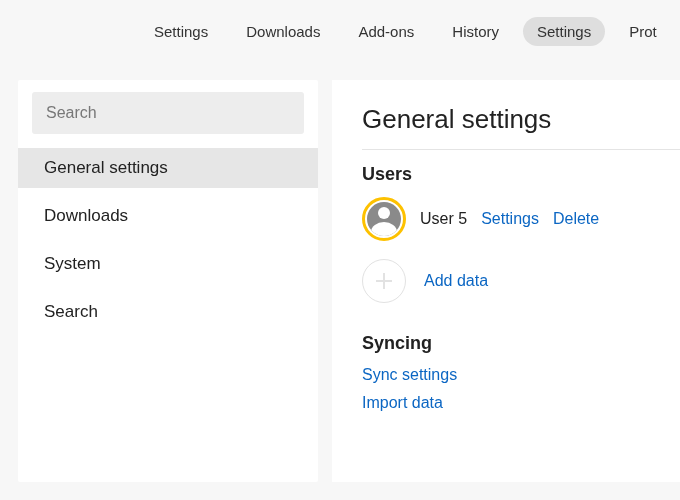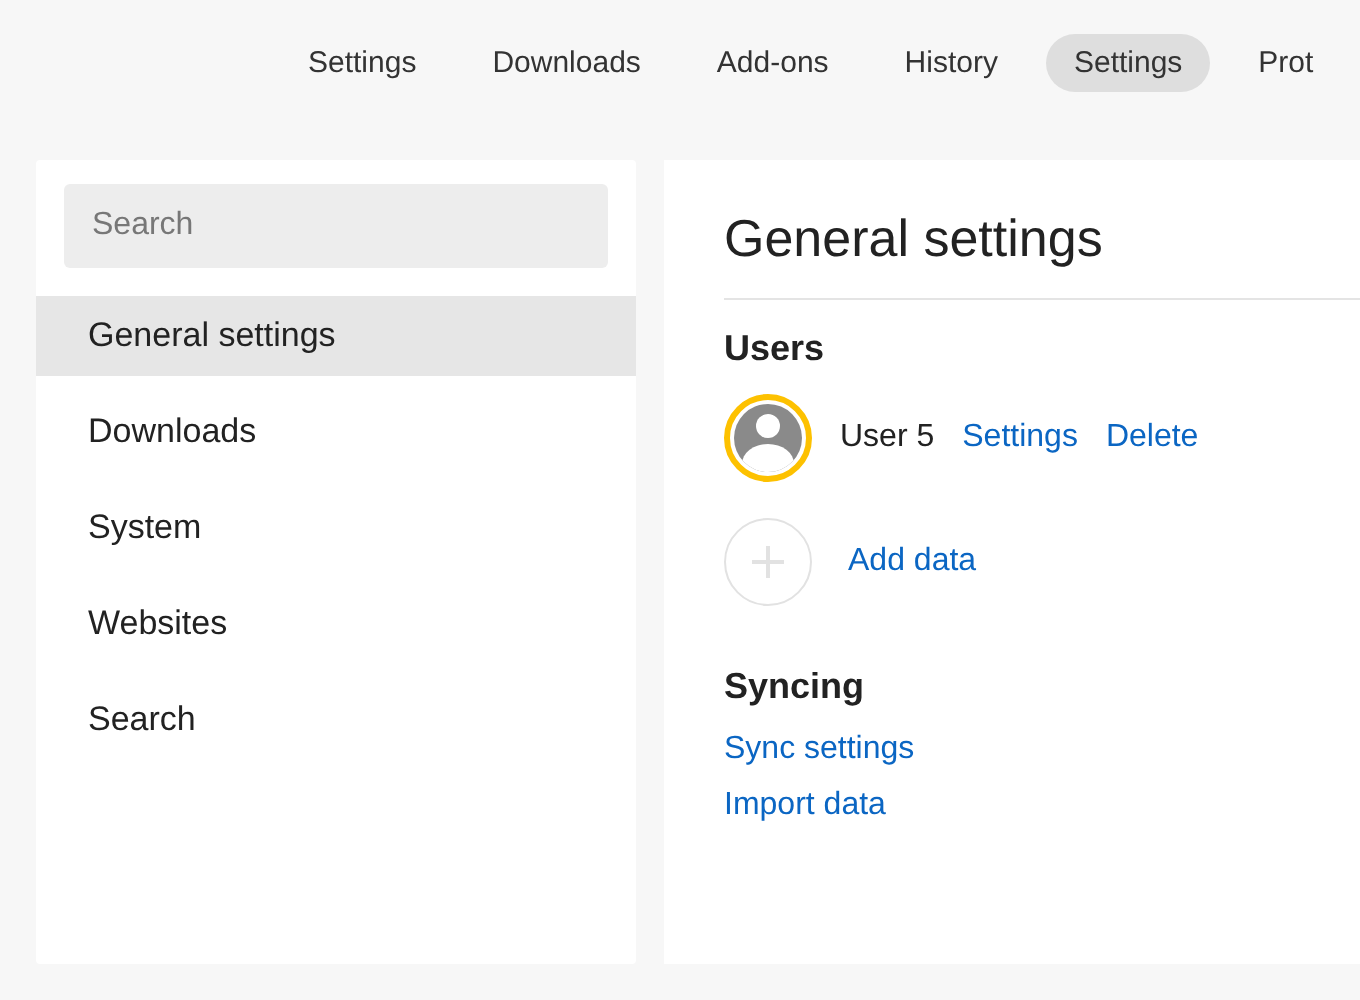--- a/index.html
+++ b/index.html
@@ -173,21 +173,20 @@
 
 <div class="container">
   <aside class="sidebar">
     <div class="search-wrap">
       <input class="search" type="text" placeholder="Search" style="">
     </div>
     <div class="sidebar-list">
       <div class="sidebar-item active">General settings</div>
       <div class="sidebar-item">Downloads</div>
       <div class="sidebar-item">System</div>
-      <div class="sidebar-item">Websites</div>
       <div class="sidebar-item">Search</div>
     </div>
   </aside>
 
   <main class="main">
     <h1 class="page-title">General settings</h1>
     <hr class="divider">
 
     <h2 class="section-heading">Users</h2>
 

